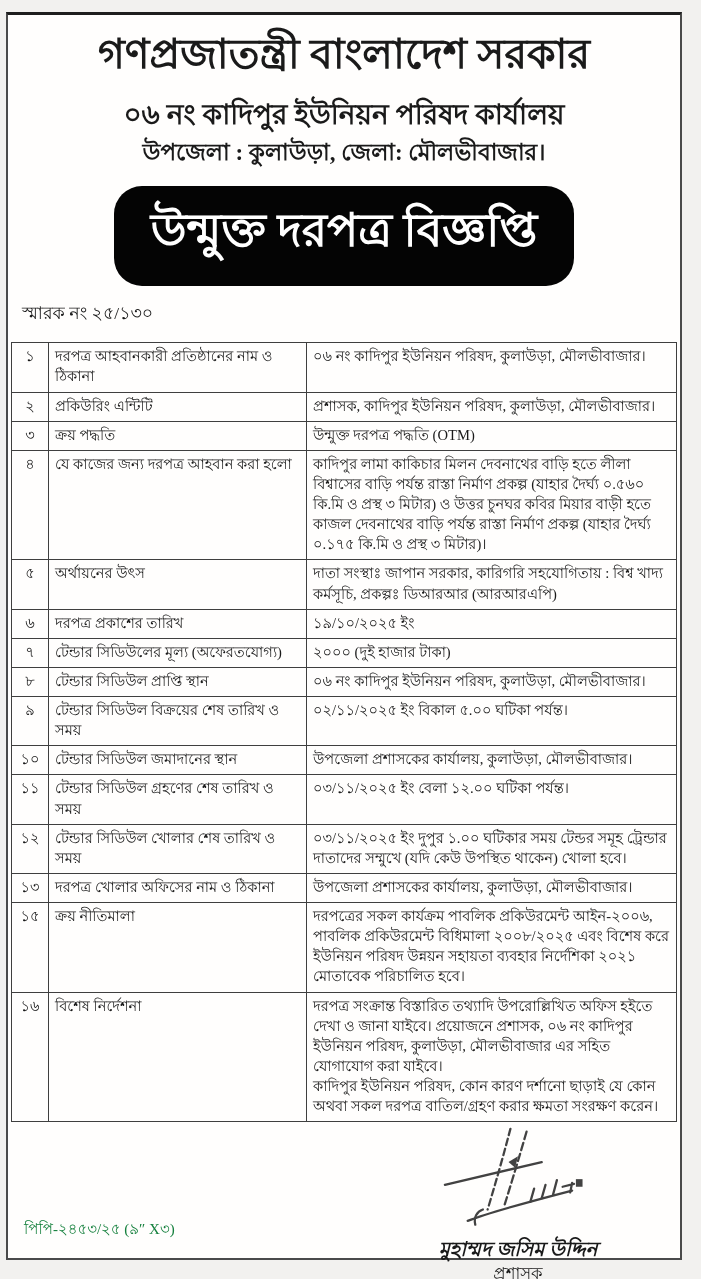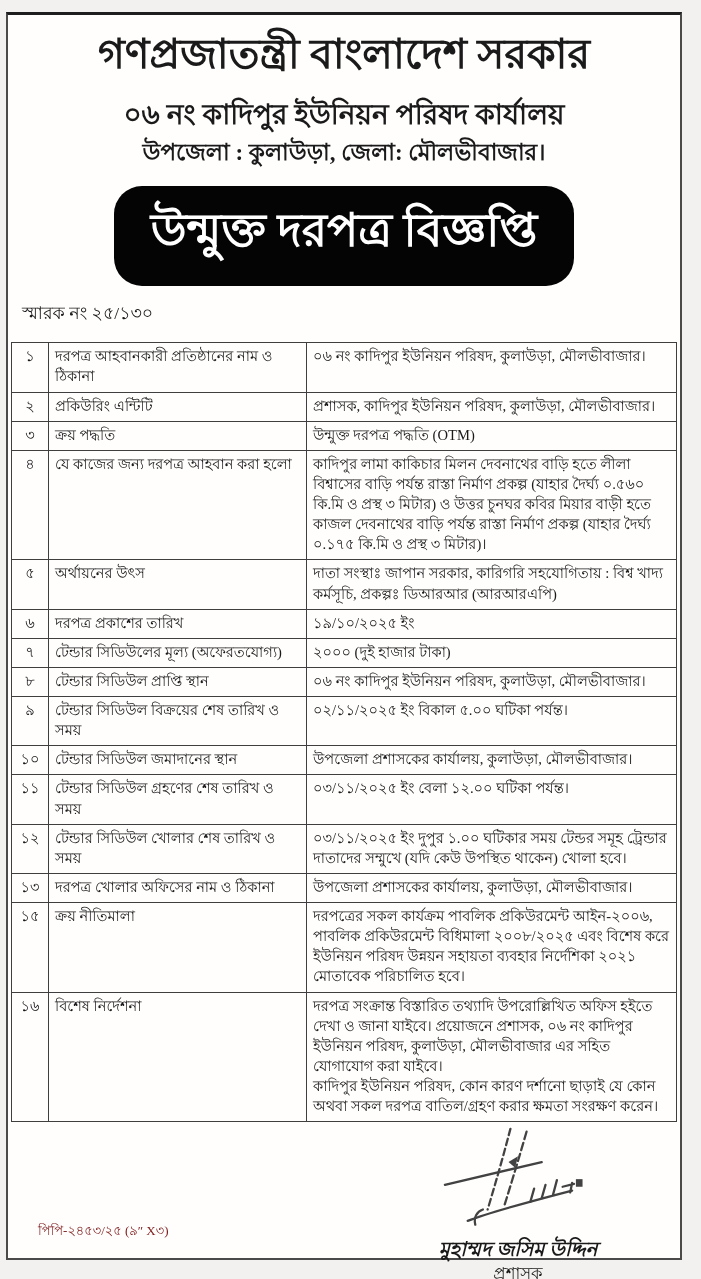--- a/index.html
+++ b/index.html
@@ -90,23 +90,22 @@
     position: absolute;
     left: 360px; top: 112px;
     width: 300px;
     text-align: center;
   }
   .sign-name { font-size: 20px; font-weight: bold; line-height: 1.3; font-style: italic; }
   .sign-line { font-size: 16.5px; line-height: 1.45; }
   .print-code {
     position: absolute;
     left: 16px; bottom: 16px;
-    font-size: 13px;
-    color: #7f1d1d;
-    margin-left: 14px;
+    font-size: 15px;
+    color: #15803d;
   }
 </style>
 </head>
 <body>
 
 <div class="canvas">
   <div class="page">
 
     <div class="hdr">
       <div class="hdr-gov">গণপ্রজাতন্ত্রী বাংলাদেশ সরকার</div>

